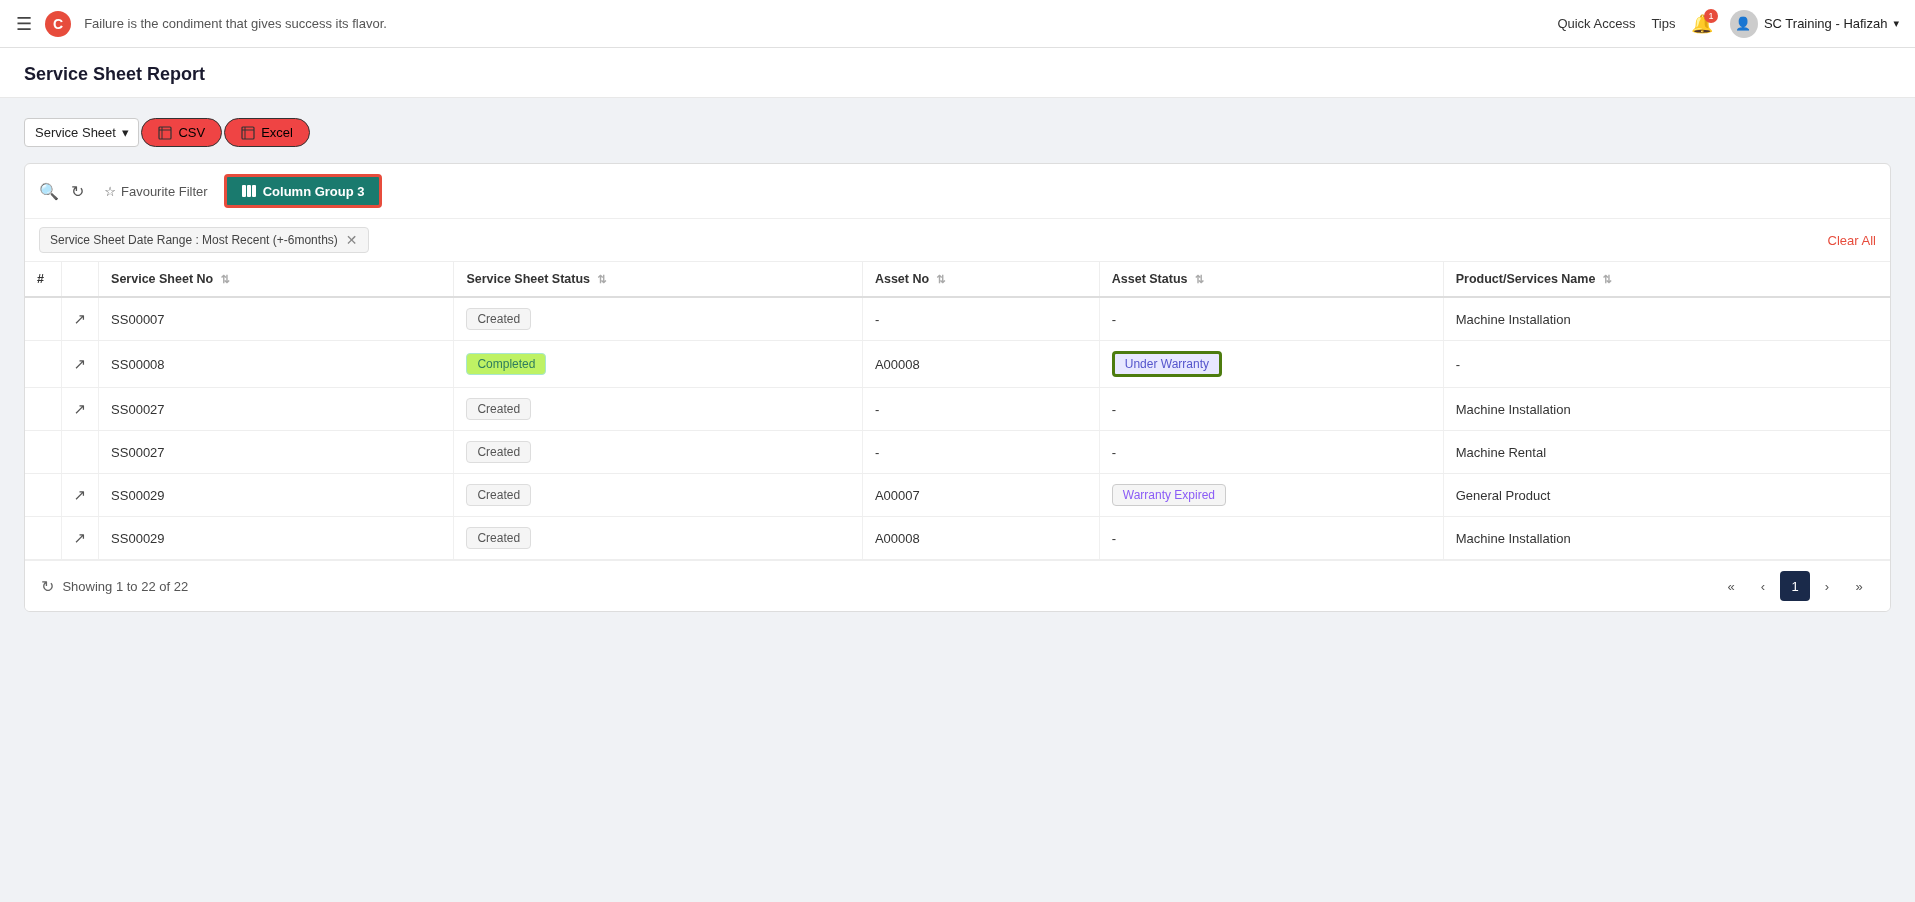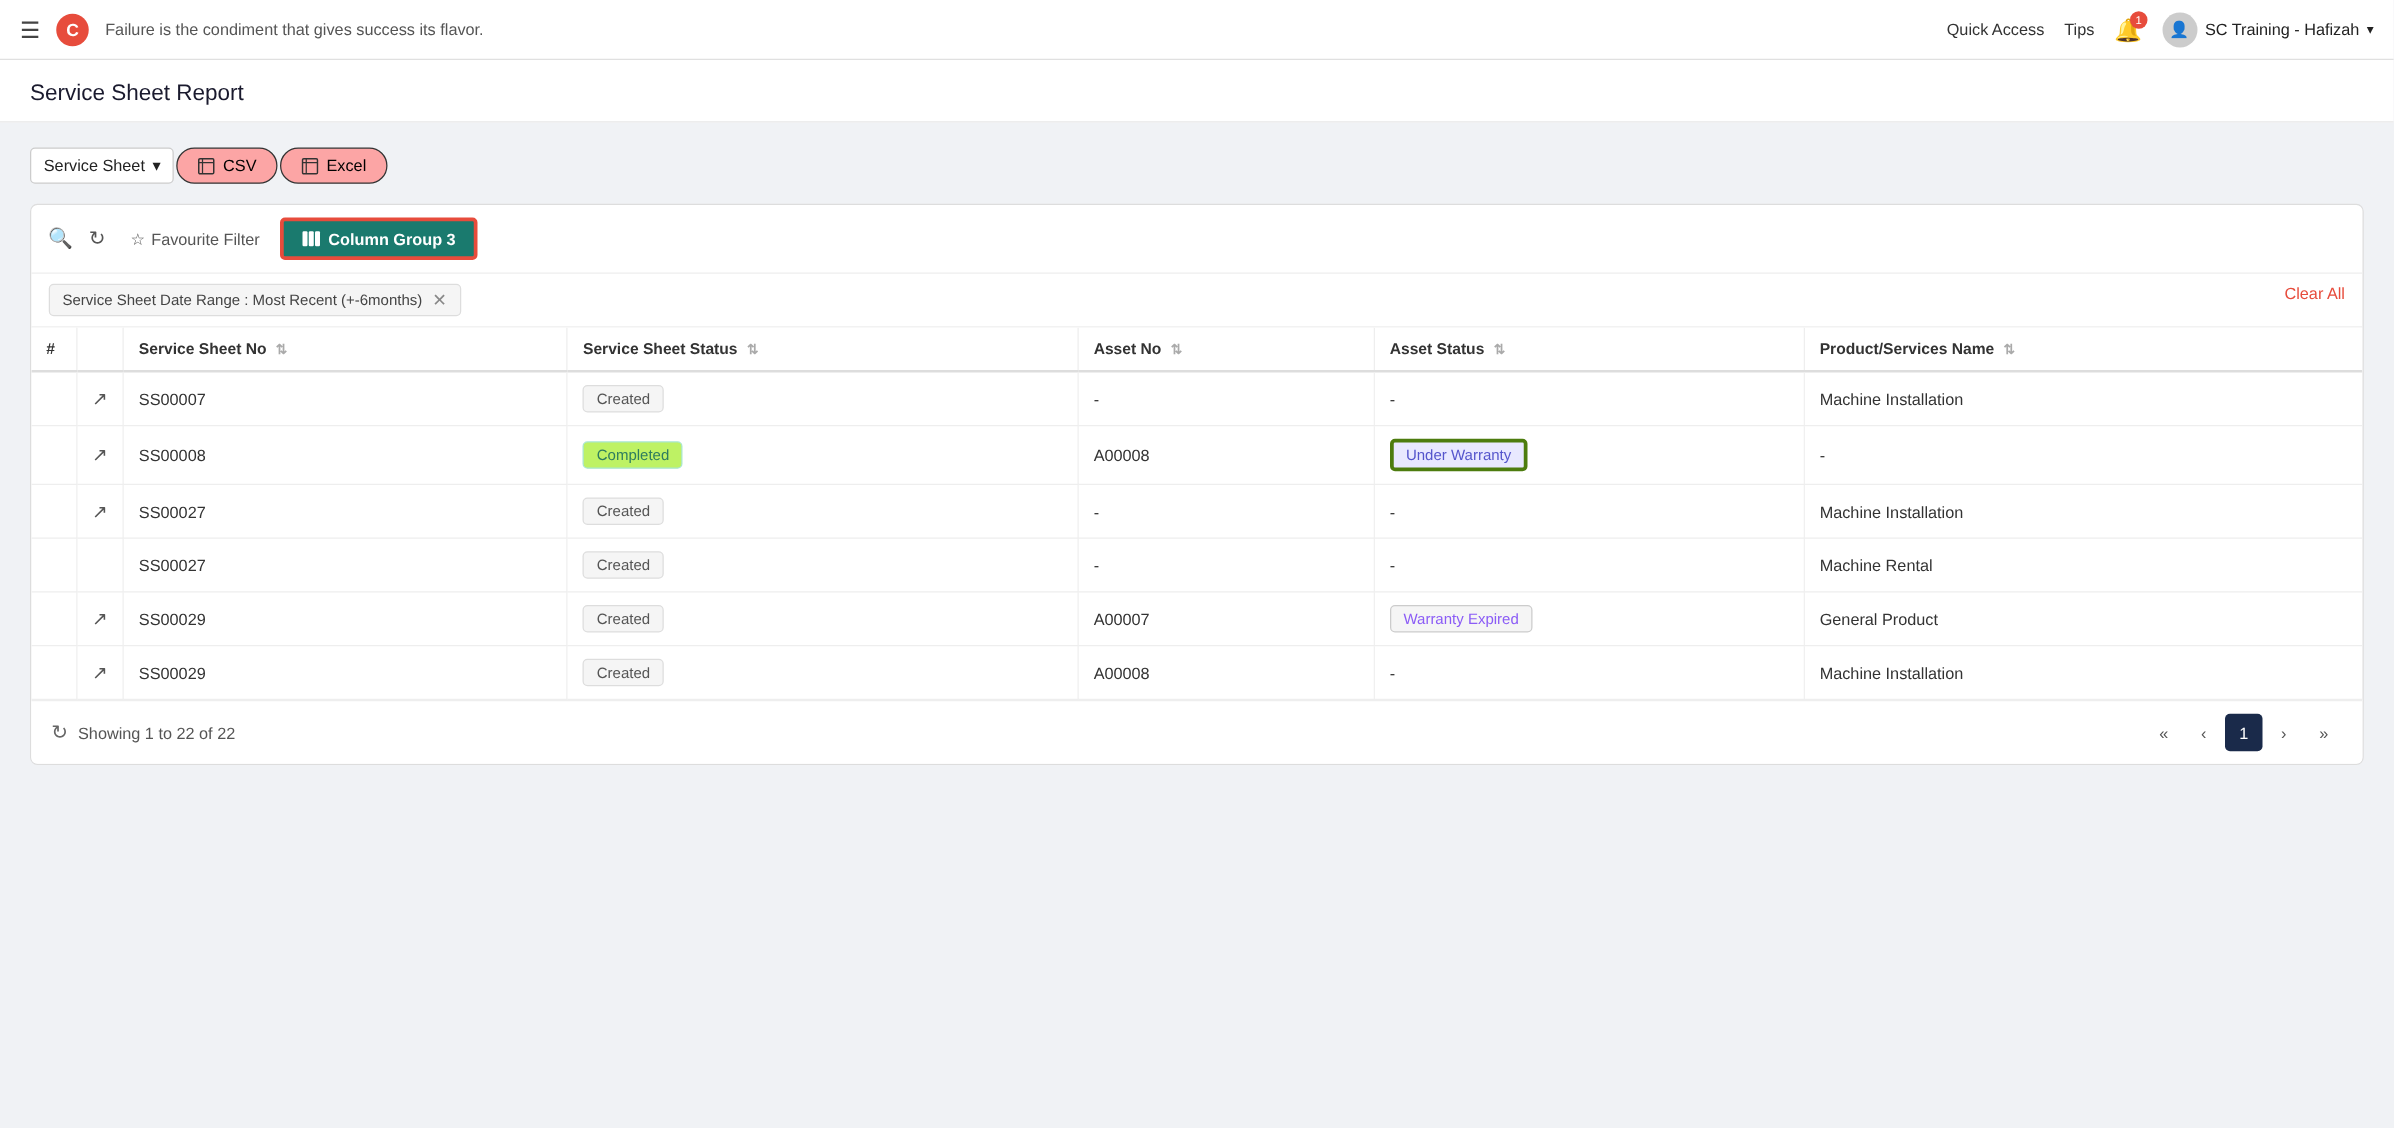--- a/index.html
+++ b/index.html
@@ -34,21 +34,21 @@
     .user-avatar { width: 28px; height: 28px; border-radius: 50%; background: #ccc; display: flex; align-items: center; justify-content: center; font-size: 13px; color: #555; }
     .user-name { font-size: 13px; font-weight: 500; }
     .chevron-down { font-size: 11px; }
 
     
     .page-header {
       background: #fff;
       padding: 16px 24px 12px;
       border-bottom: 1px solid #e8e8e8;
     }
-    .page-title { font-size: 18px; font-weight: 400; color: #1a1a2e; }
+    .page-title { font-size: 18px; font-weight: 700; color: #1a1a2e; }
 
     
     .main-content {
       padding: 20px 24px;
     }
 
     
     .controls-bar {
       display: flex;
       align-items: center;
@@ -58,21 +58,21 @@
     .dropdown-select {
       display: flex; align-items: center; gap: 6px;
       border: 1px solid #ccc; border-radius: 4px;
       padding: 6px 10px; background: #fff; cursor: pointer;
       font-size: 13px; font-weight: 500;
     }
     .note-text { font-size: 13px; color: #555; flex: 1; }
     .export-btn {
       display: flex; align-items: center; gap: 6px;
       border: 1.5px solid #333; border-radius: 20px;
-      padding: 6px 16px; background: #fca5a5; cursor: pointer;
+      padding: 6px 16px; background: #ef4444; cursor: pointer;
       font-size: 13px; font-weight: 500;
     }
 
     
     .table-card {
       background: #fff;
       border-radius: 6px;
       border: 1px solid #ddd;
       overflow: hidden;
     }
@@ -100,21 +100,21 @@
       display: flex; align-items: center; gap: 6px;
       background: #1a7a6e; color: #fff;
       border: 3px solid #e74c3c;
       border-radius: 4px;
       padding: 6px 14px; cursor: pointer;
       font-size: 13px; font-weight: 600;
     }
 
     
     .active-filters {
-      display: flex; 
+      display: flex; align-items: center;
       padding: 8px 14px;
       border-bottom: 1px solid #eee;
     }
     .filter-tag {
       display: flex; align-items: center; gap: 6px;
       background: #f5f5f5; border: 1px solid #ddd;
       border-radius: 4px; padding: 4px 10px;
       font-size: 12px; color: #444;
     }
     .filter-tag-close { cursor: pointer; color: #888; font-size: 14px; margin-left: 2px; }

